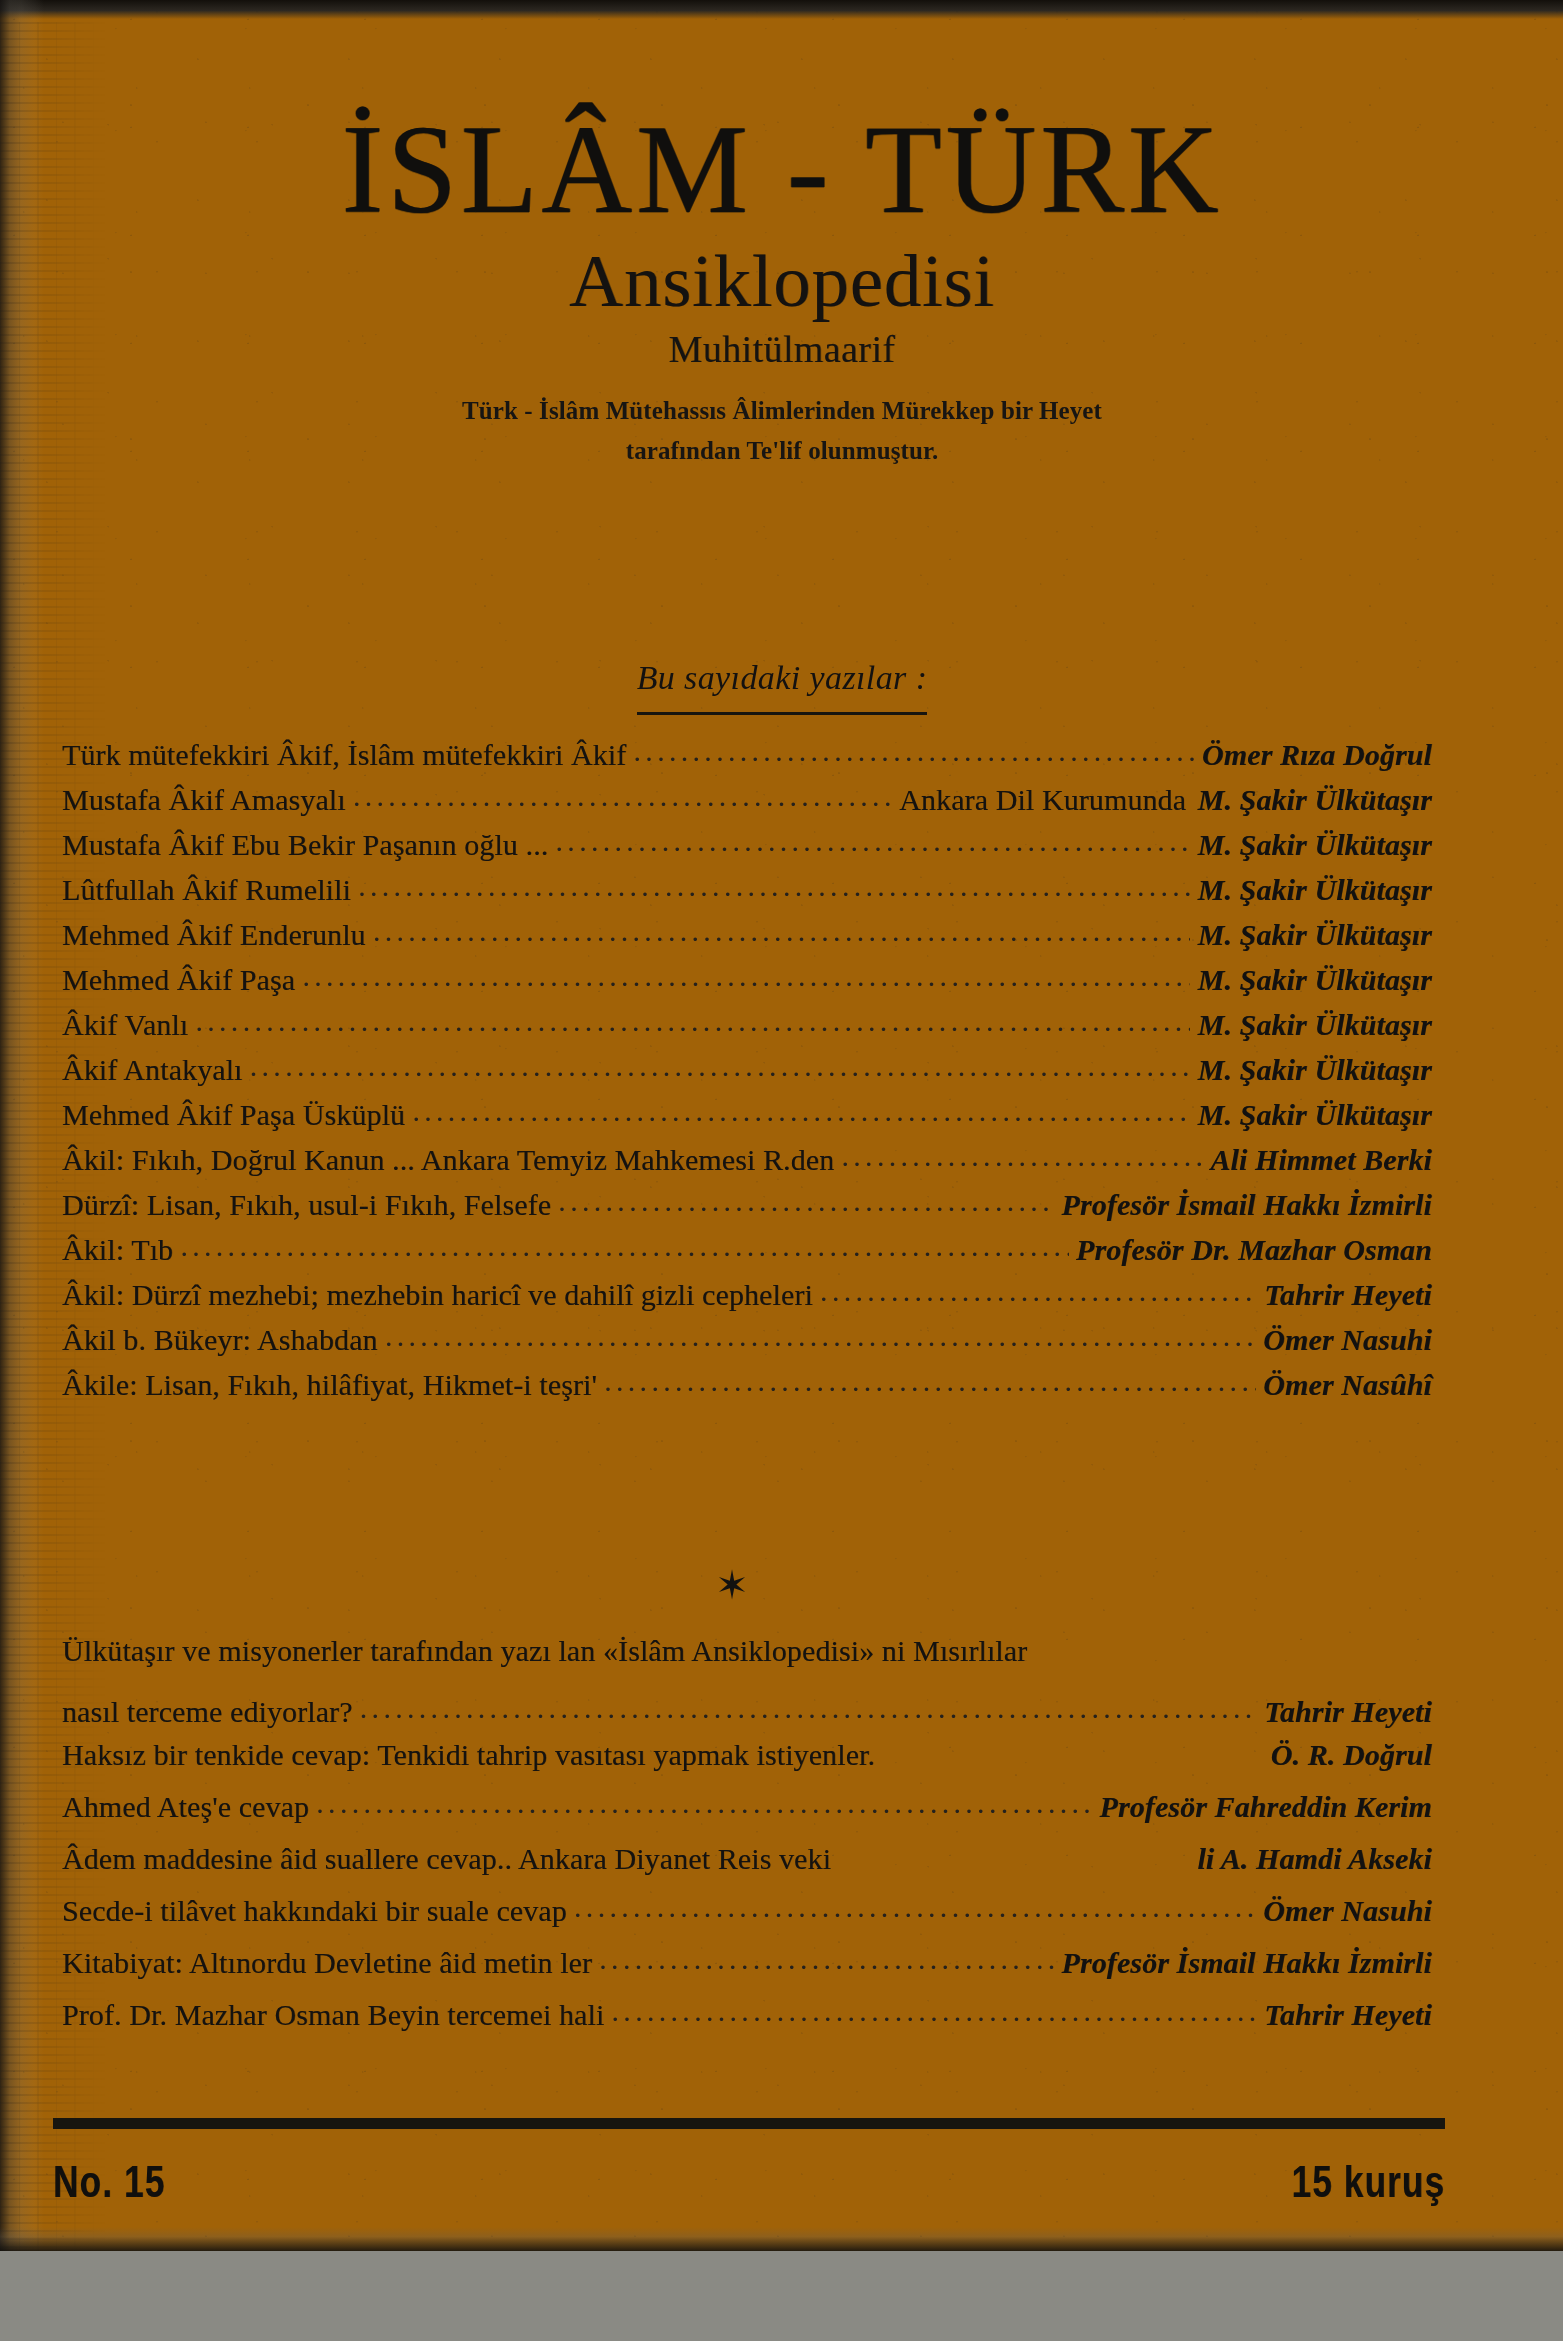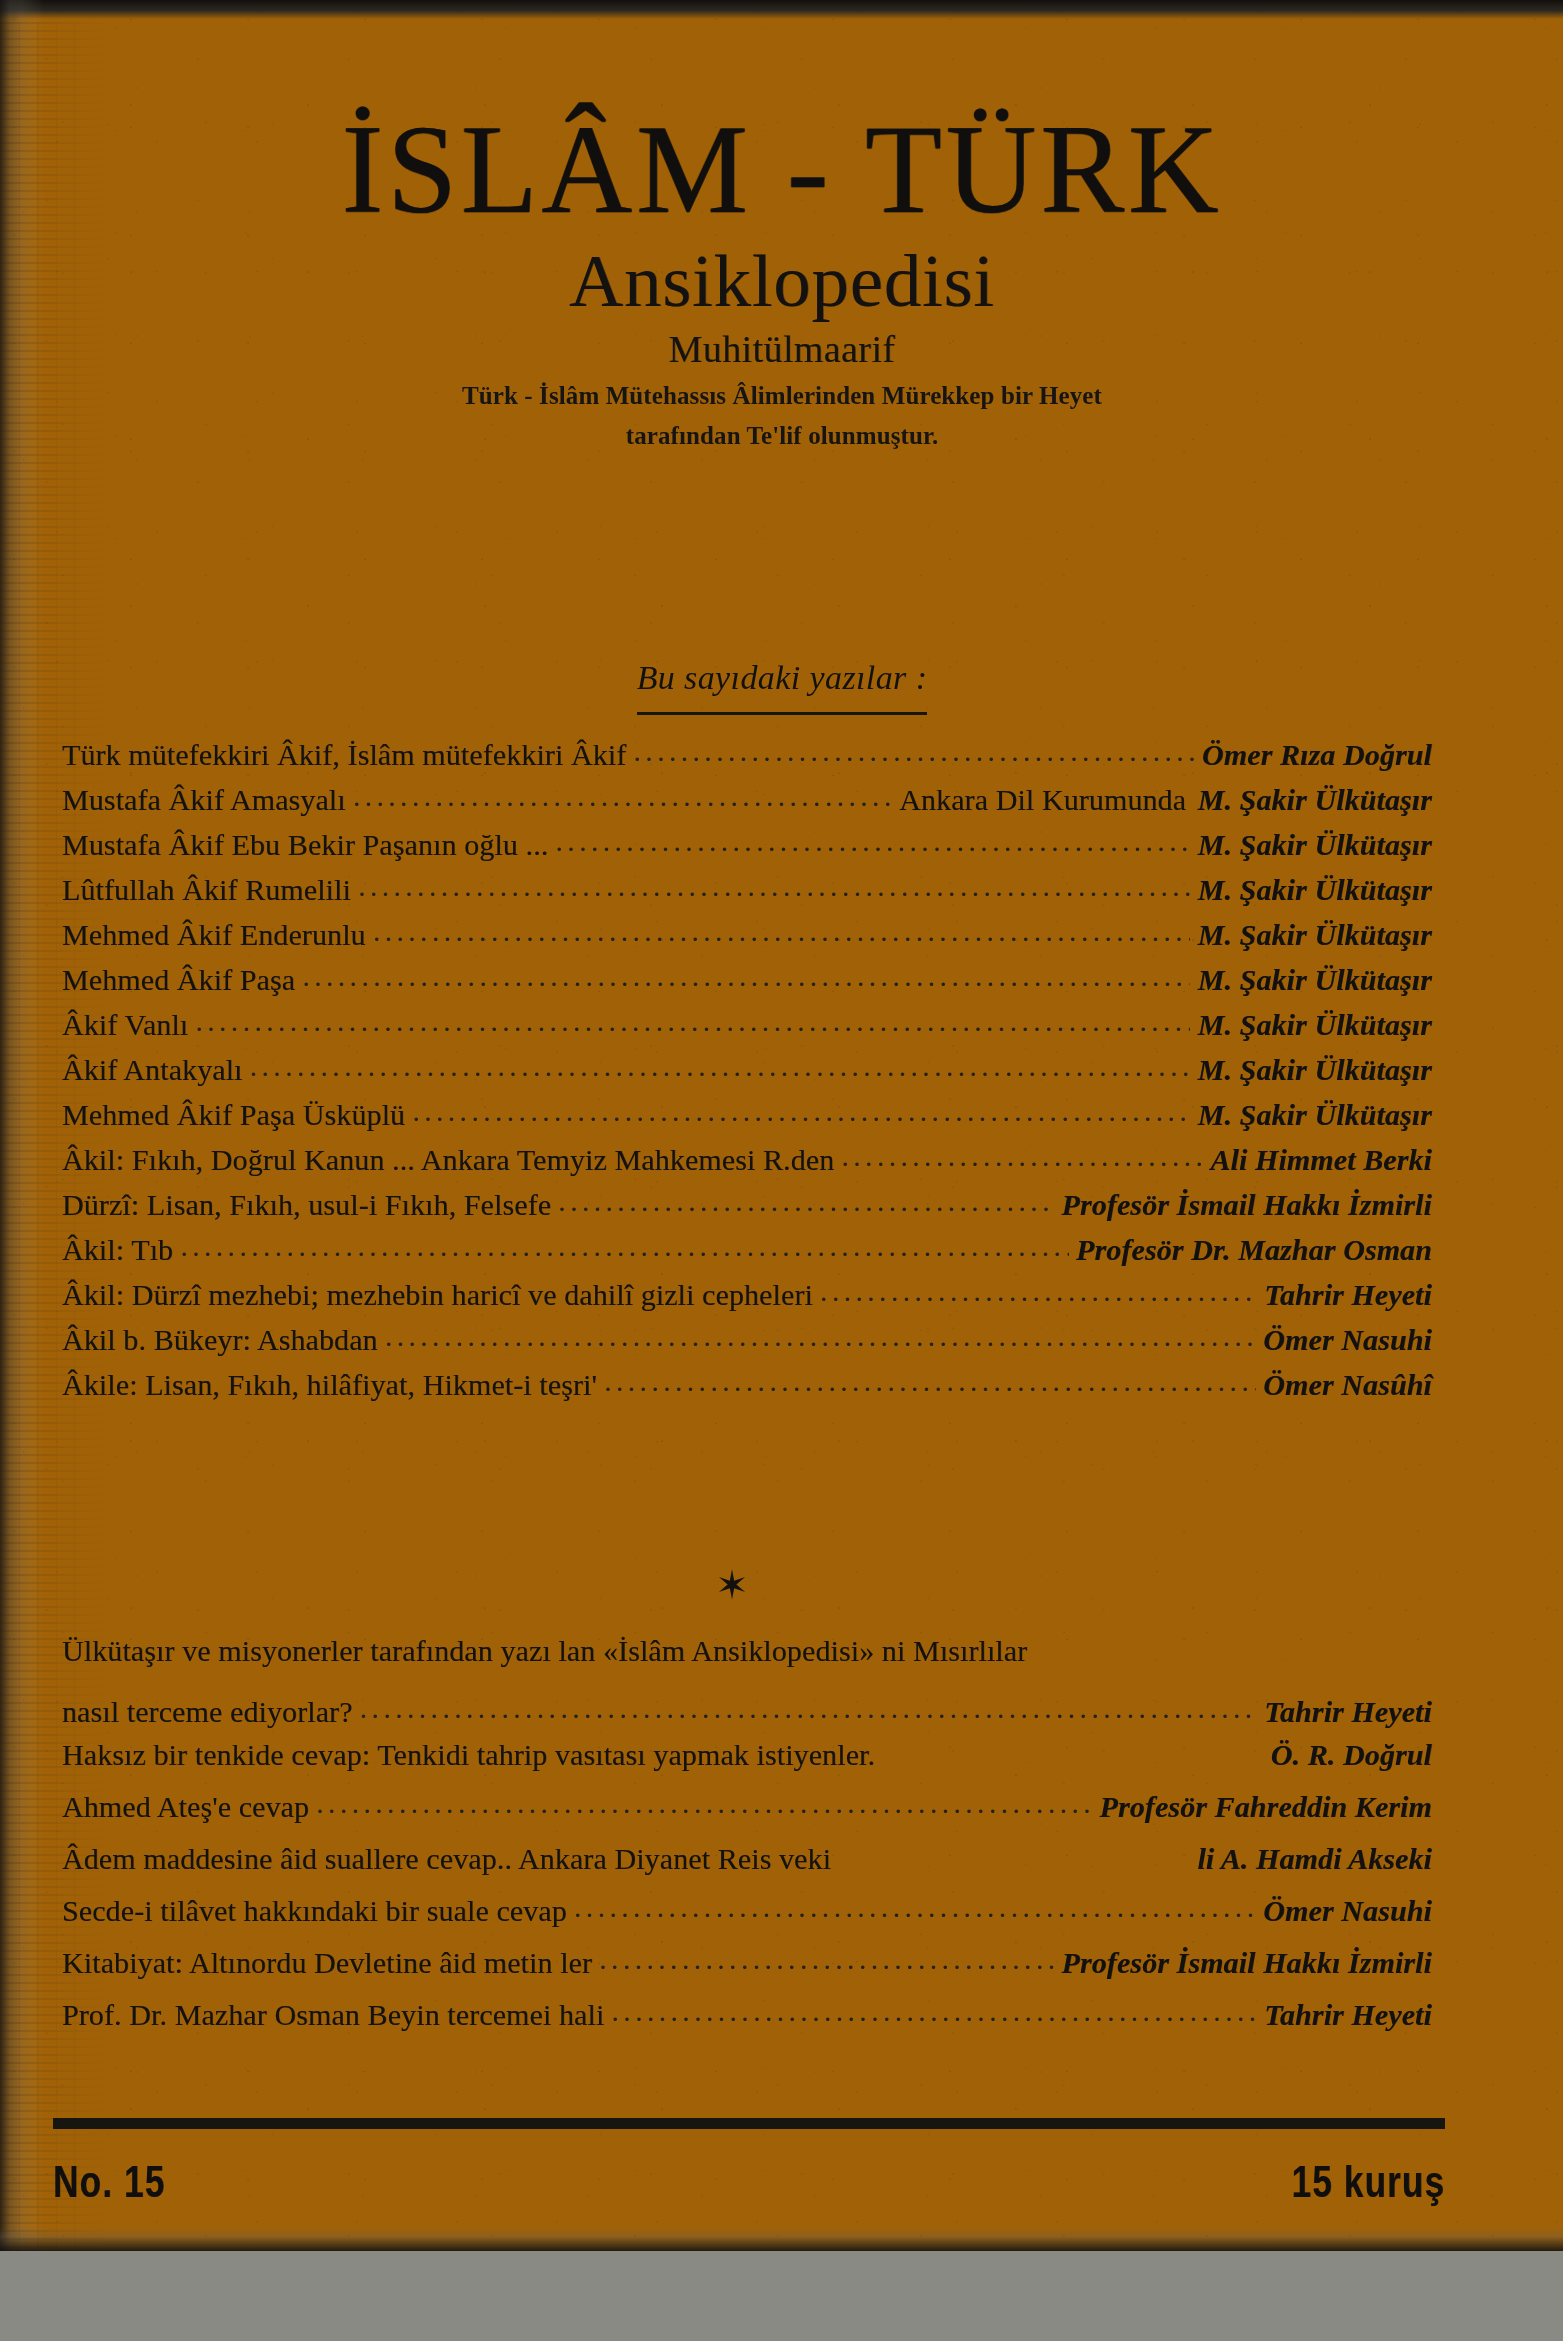--- a/index.html
+++ b/index.html
@@ -110,21 +110,21 @@
   .title-third {
     margin-top: 10px;
     font-size: 38px;
     line-height: 1.05;
     font-weight: 400;
     letter-spacing: 0.4px;
     color: #151311;
     text-shadow: 0.7px 0 0 rgba(21,19,17,.40);
   }
   .byline {
-    margin-top: 6px;
+    margin-top: 21px;
     font-size: 25px;
     line-height: 1.58;
     font-weight: 700;
     letter-spacing: 0.1px;
     color: #171513;
   }
 
   
   .section-heading-wrap {
     position: absolute;

